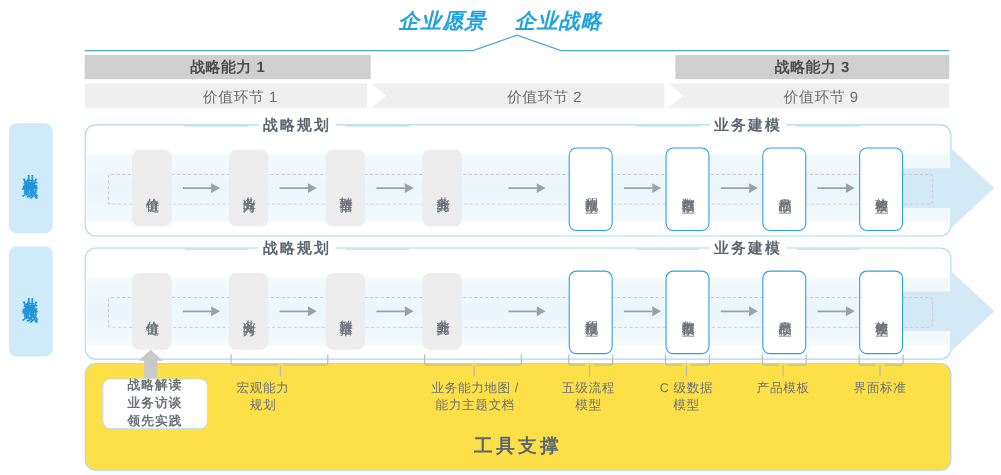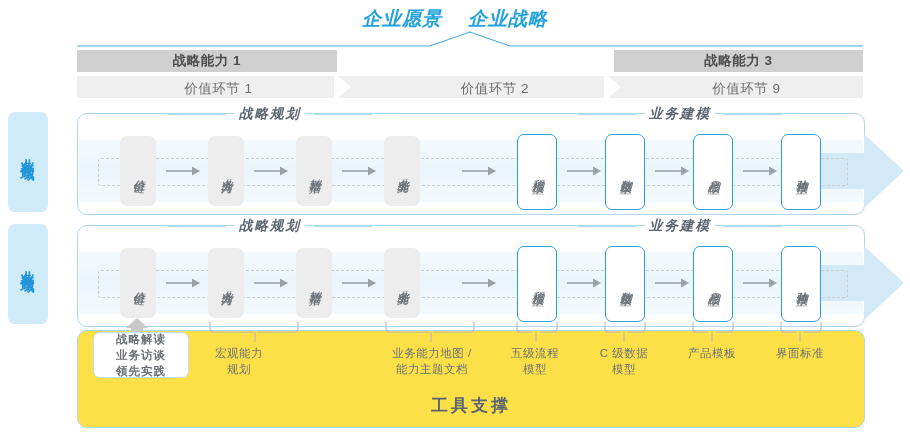--- a/index.html
+++ b/index.html
@@ -34,21 +34,21 @@
     position:absolute;left:8px;width:40px;background:#cfeaf9;
     border-radius:7px;display:flex;align-items:center;justify-content:center;
   }
   .side-label span{
     writing-mode:vertical-rl;font-size:14px;font-weight:bold;color:#2196d8;
     letter-spacing:3px;line-height:1;
   }
 
   
   .domain-row{position:absolute;left:77px;width:786px;
-    border:1px solid #a9d9ef;border-radius:10px;background:#ffffff;font-style:italic;}
+    border:1px solid #a9d9ef;border-radius:10px;background:#ffffff;}
   .row-band{position:absolute;left:1px;top:26px;right:1px;height:62px;
     background:linear-gradient(180deg,#f4fafd 0%,#eaf6fc 50%,#f4fafd 100%);}
   .big-arrow{position:absolute;top:20px;height:74px;width:85px;right:-40px;z-index:1;}
 
   
   .sec-title{position:absolute;top:-10px;height:20px;display:flex;align-items:center;
     gap:9px;z-index:5;}
   .sec-title .ln{width:58px;height:1px;background:#bcd9e8;}
   .sec-title .tx{font-size:13.5px;font-weight:bold;color:#5b6670;
     letter-spacing:2px;background:#fff;padding:0 4px;white-space:nowrap;}
@@ -291,21 +291,21 @@
   </svg>
 
   <svg class="up-arrow" style="left:126px;top:318px;" viewBox="0 0 22 26">
     <path d="M5,26 L5,10 L0,10 L11,0 L22,10 L17,10 L17,26 Z" fill="#c9c9c9"></path>
   </svg>
 
   <div class="tool-box">
     <div class="tool-title">工具支撑</div>
   </div>
 
-  <div class="ann-box" style="left:93px;top:332px;width:94px;height:44px;">
+  <div class="ann-box" style="left:93px;top:344px;width:94px;height:44px;">
     <div>
       <div>战略解读</div>
       <div>业务访谈</div>
       <div>领先实践</div>
     </div>
   </div>
 
   <div class="ann" style="left:365px;top:346px;width:134px;">
     <div>业务能力地图 /</div>
     <div>能力主题文档</div>

